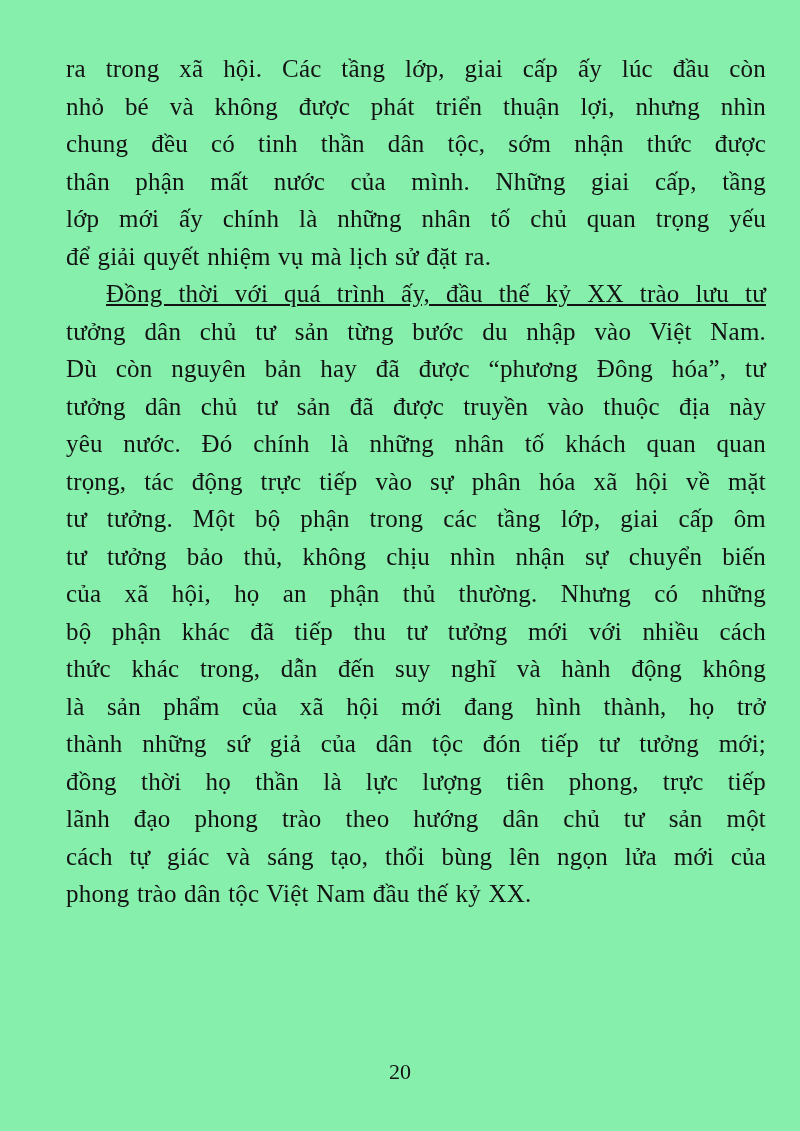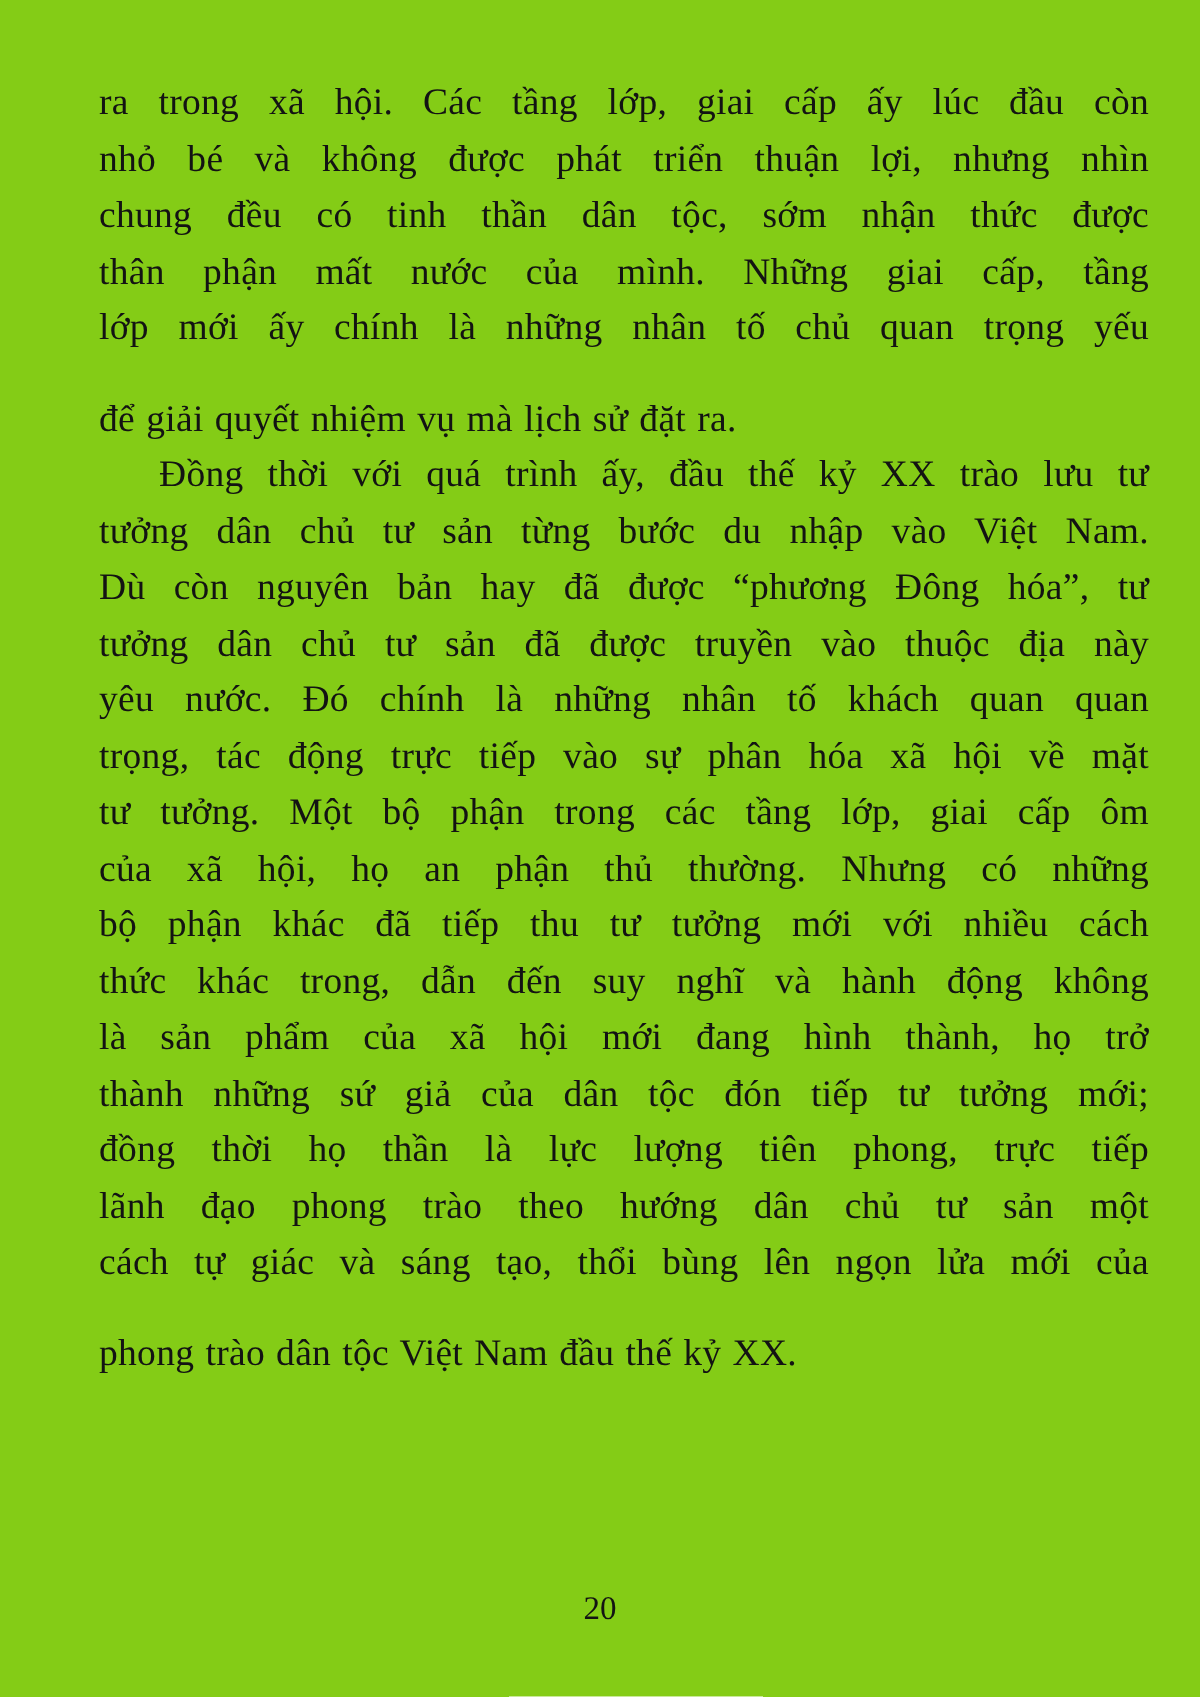--- a/index.html
+++ b/index.html
@@ -4,21 +4,21 @@
 <style>
   html, body {
     margin: 0;
     padding: 0;
     background: #ffffff;
   }
   .scan-page {
     position: relative;
     width: 800px;
     height: 1131px;
-    background: #84cc16;
+    background: #86efac;
     overflow: hidden;
     font-family: "Liberation Serif", "DejaVu Serif", serif;
     color: #131313;
   }
   .text-block {
     position: absolute;
     left: 66px;
     top: 50px;
     width: 700px;
   }
@@ -31,24 +31,24 @@
     line-height: 37.5px;
     letter-spacing: 0.2px;
     word-spacing: 1px;
     text-align: justify;
     text-align-last: justify;
     white-space: nowrap;
     overflow: visible;
   }
   .line.last {
     text-align-last: left;
-    margin-top: 23px;
   }
   .line.indent {
     text-indent: 40px;
+    text-decoration: underline;
   }
   .page-number {
     position: absolute;
     top: 1057px;
     left: 0;
     width: 800px;
     text-align: center;
     font-size: 22px;
     line-height: 30px;
     color: #131313;
@@ -70,20 +70,21 @@
     </div>
 
     <div class="para">
       <div class="line indent">Đồng thời với quá trình ấy, đầu thế kỷ XX trào lưu tư</div>
       <div class="line">tưởng dân chủ tư sản từng bước du nhập vào Việt Nam.</div>
       <div class="line">Dù còn nguyên bản hay đã được “phương Đông hóa”, tư</div>
       <div class="line">tưởng dân chủ tư sản đã được truyền vào thuộc địa này</div>
       <div class="line">yêu nước. Đó chính là những nhân tố khách quan quan</div>
       <div class="line">trọng, tác động trực tiếp vào sự phân hóa xã hội về mặt</div>
       <div class="line">tư tưởng. Một bộ phận trong các tầng lớp, giai cấp ôm</div>
+      <div class="line">tư tưởng bảo thủ, không chịu nhìn nhận sự chuyển biến</div>
       <div class="line">của xã hội, họ an phận thủ thường. Nhưng có những</div>
       <div class="line">bộ phận khác đã tiếp thu tư tưởng mới với nhiều cách</div>
       <div class="line">thức khác trong, dẫn đến suy nghĩ và hành động không</div>
       <div class="line">là sản phẩm của xã hội mới đang hình thành, họ trở</div>
       <div class="line">thành những sứ giả của dân tộc đón tiếp tư tưởng mới;</div>
       <div class="line">đồng thời họ thần là lực lượng tiên phong, trực tiếp</div>
       <div class="line">lãnh đạo phong trào theo hướng dân chủ tư sản một</div>
       <div class="line">cách tự giác và sáng tạo, thổi bùng lên ngọn lửa mới của</div>
       <div class="line last">phong trào dân tộc Việt Nam đầu thế kỷ XX.</div>
     </div>

